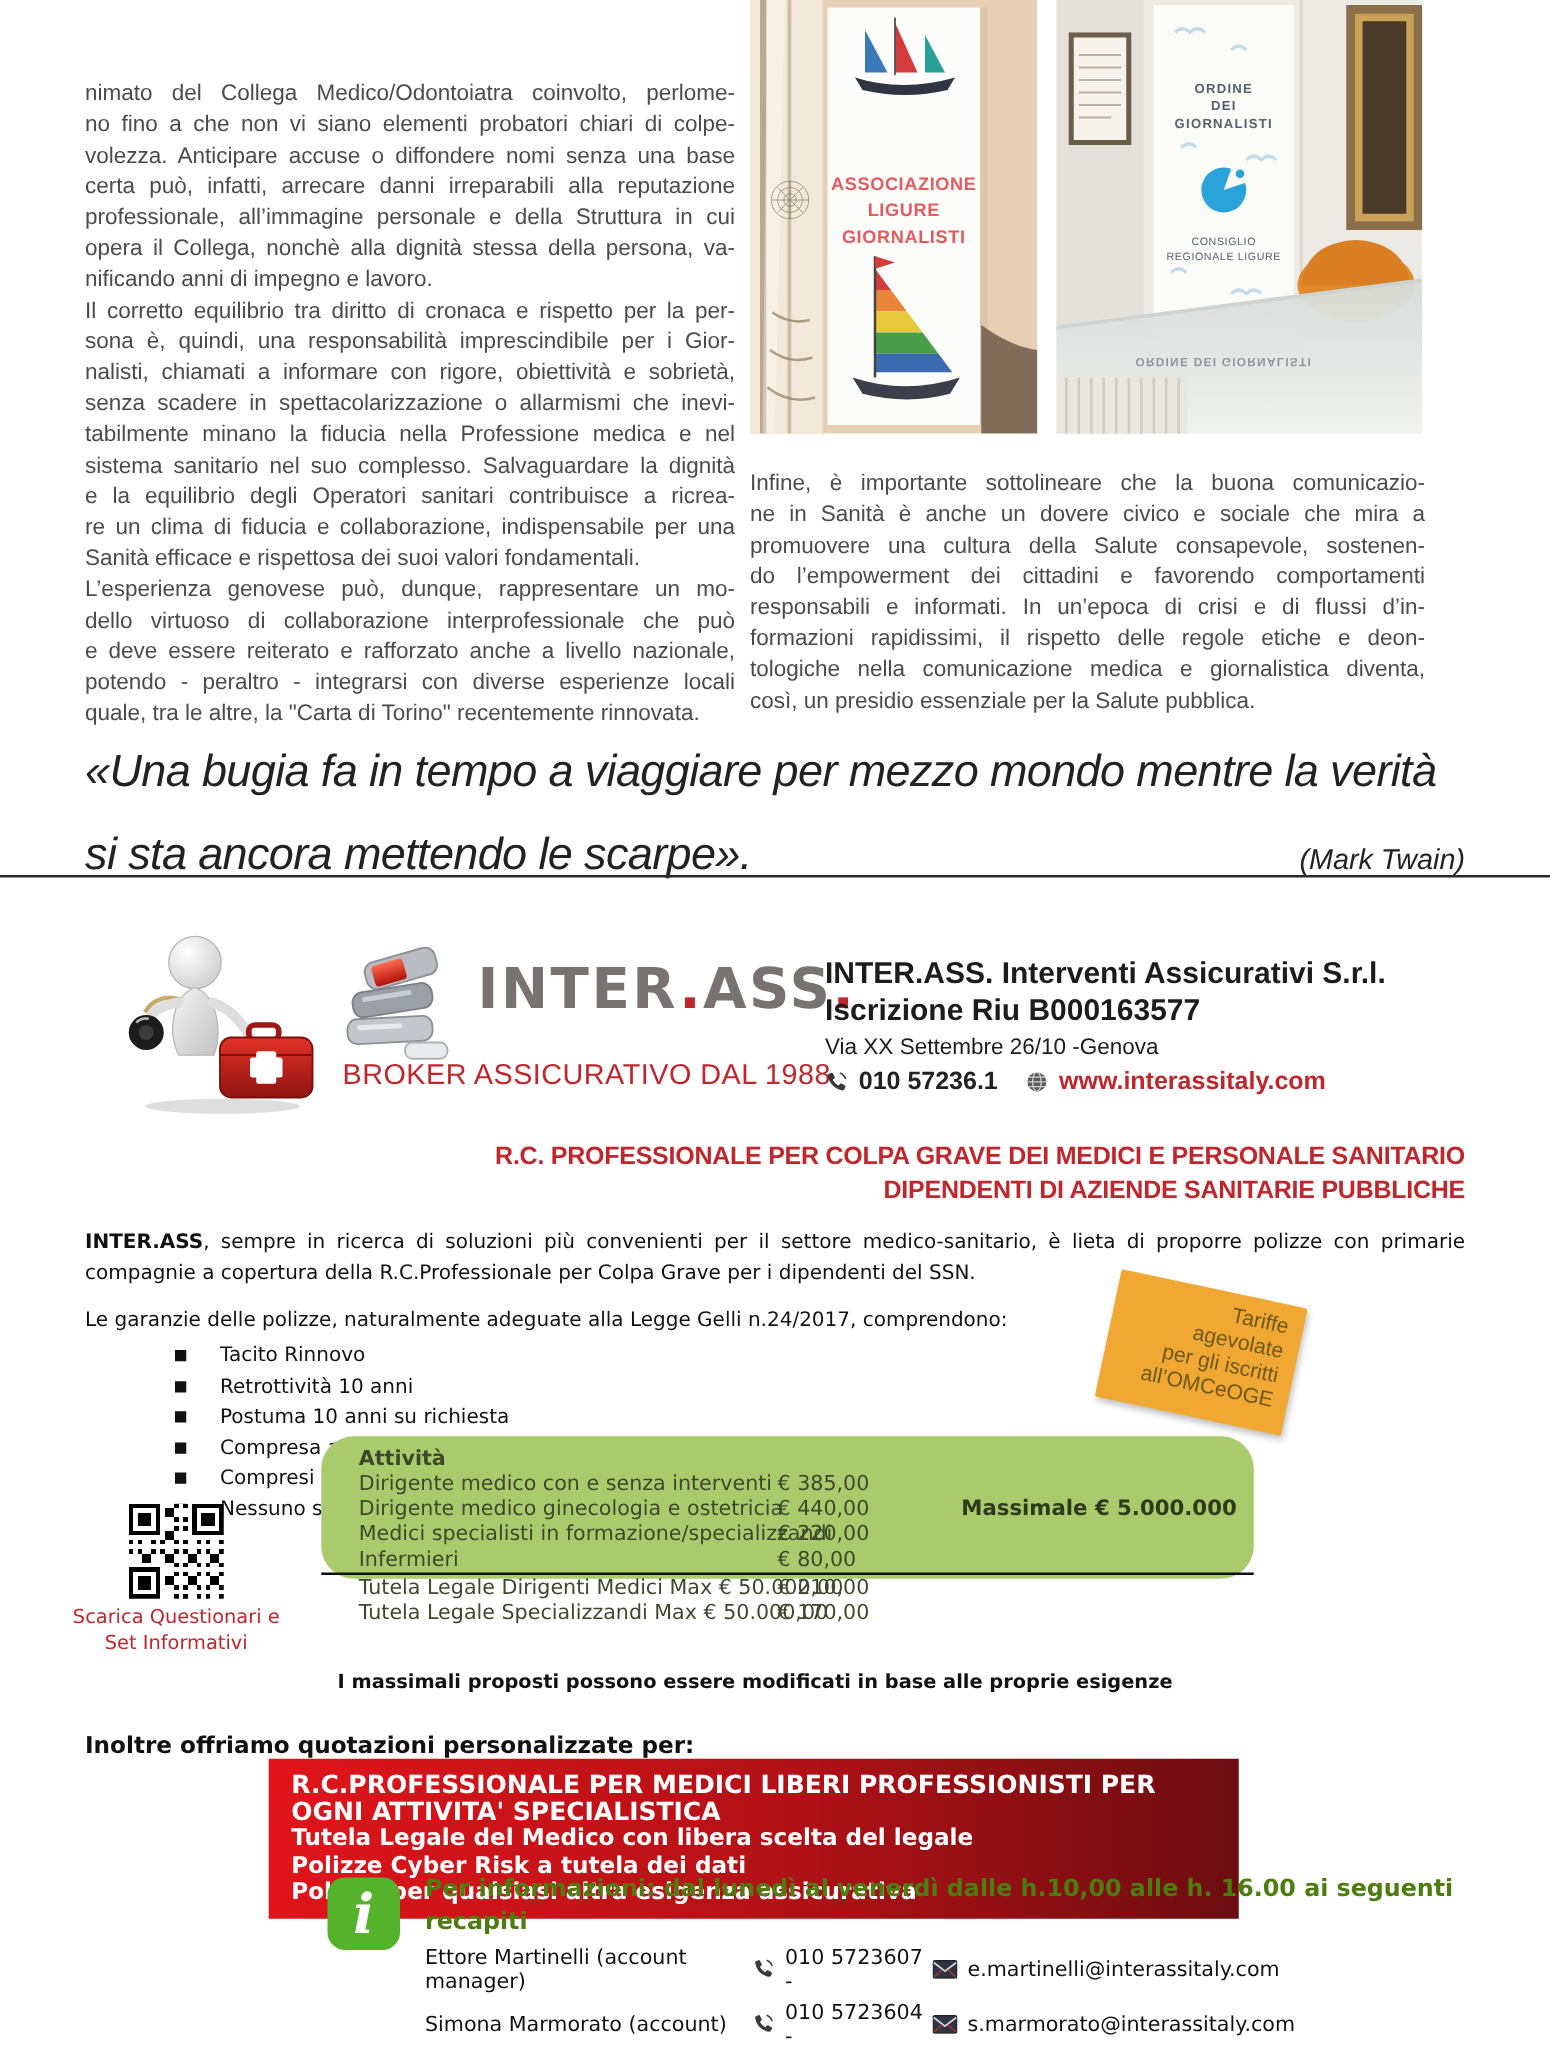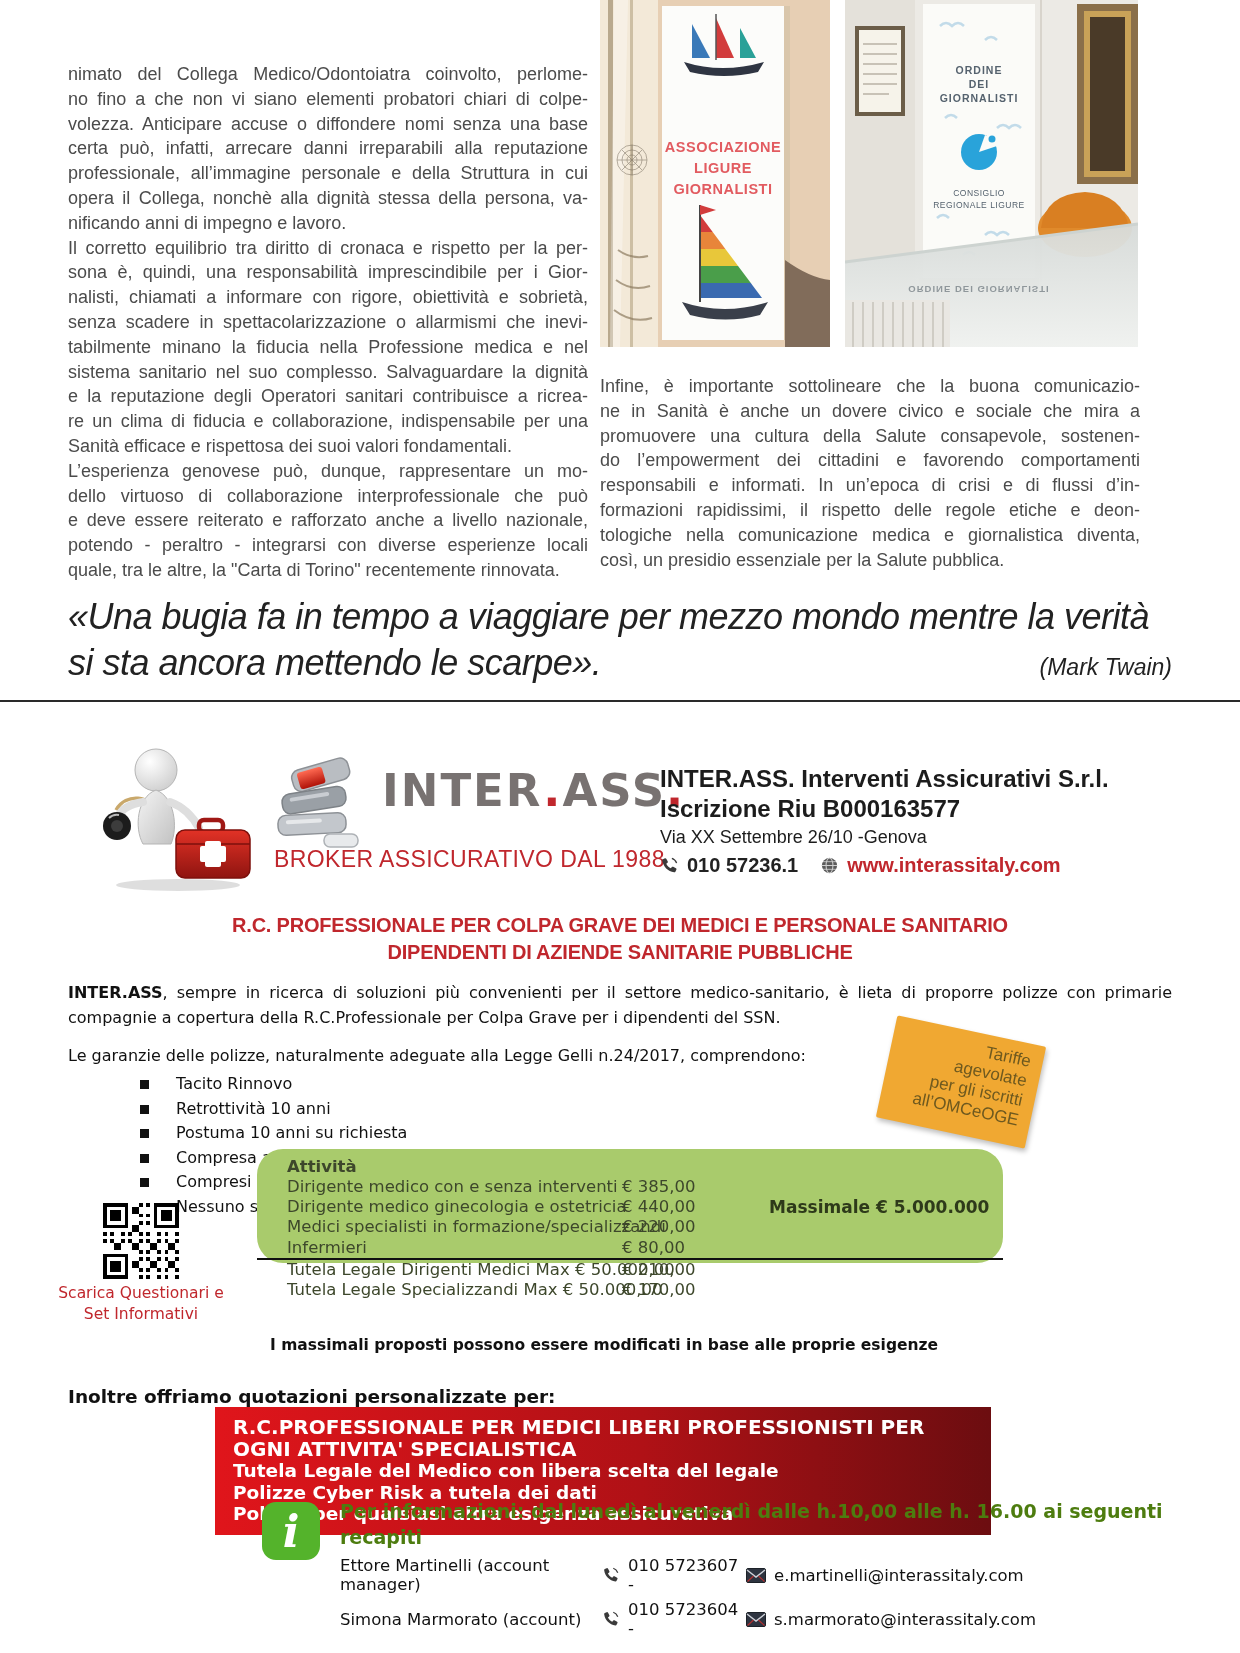--- a/index.html
+++ b/index.html
@@ -16,21 +16,21 @@
   
   .col { position:absolute; color:#4b4b4b; font-size:18px; line-height:24.8px; overflow:hidden; }
   .left-col  { left:68px;  top:62px;  width:520px; }
   .right-col { left:600px; top:374px; width:540px; }
   .ln { text-align:justify; text-align-last:justify; white-space:nowrap; }
   .ln.end { text-align-last:left; }
 
   
   .quote { position:absolute; left:68px; top:594px; width:1104px; color:#222;
            font-style:italic; font-size:36px; line-height:46px; letter-spacing:-0.5px; }
-  .qline2 { display:flex; justify-content:space-between; align-items:baseline; }
+  .qline2 { display:flex; justify-content:space-between; align-items:baseline;margin-top:20px; }
   .quote .attr { font-size:23px; letter-spacing:0; }
 
   .rule { position:absolute; left:0; top:700px; width:1240px; height:2px; background:#2a2a2a; }
 
   
   .mascot { position:absolute; left:96px; top:740px; width:165px; height:152px; }
   .logo-graphic { position:absolute; left:270px; top:756px; width:102px; height:96px; }
   .logo-text { position:absolute; left:382px; top:764px; font-family:"DejaVu Sans", sans-serif;
                font-weight:bold; font-size:45px; letter-spacing:2px; color:#787271; }
   .logo-text .dot { color:#c0272d; }
@@ -38,21 +38,21 @@
 
   .company { position:absolute; left:660px; top:764px; color:#1c1c1c; }
   .company .c1, .company .c2 { font-weight:bold; font-size:24px; line-height:30px; }
   .company .c3 { font-size:18px; line-height:27px; }
   .company .c4 { display:flex; align-items:center; gap:8px; margin-top:3px; font-size:20px; }
   .company .c4 .num { font-weight:bold; color:#222; margin-right:14px; }
   .company .c4 .site { font-weight:bold; color:#c0272d; }
   .icon { display:inline-flex; vertical-align:middle; }
 
   
-  .ad-heading { position:absolute; left:68px; top:912px; width:1104px; text-align:center;
+  .ad-heading { position:absolute; left:68px; top:912px; width:1104px; text-align:right;
                 color:#c0272d; font-weight:bold; font-size:20px; line-height:27px; letter-spacing:-0.2px; }
   .adtext { font-family:"DejaVu Sans", sans-serif; color:#111; }
   .intro { position:absolute; left:68px; top:980px; width:1104px; font-size:16px; line-height:25px;
            text-align:justify; }
   .intro b { font-weight:bold; }
   .guarantees { position:absolute; left:68px; top:1046px; width:1000px; font-size:16px; }
 
   .bullets { position:absolute; left:140px; top:1072px; font-size:16px; }
   .bullet-item { position:relative; padding-left:36px; line-height:24.6px; }
   .bullet-item::before { content:""; position:absolute; left:0; top:8px; width:9px; height:9px; background:#111; }
@@ -241,21 +241,21 @@
       <div class="ln">sona è, quindi, una responsabilità imprescindibile per i Gior-</div>
 
       <div class="ln">nalisti, chiamati a informare con rigore, obiettività e sobrietà,</div>
 
       <div class="ln">senza scadere in spettacolarizzazione o allarmismi che inevi-</div>
 
       <div class="ln">tabilmente minano la fiducia nella Professione medica e nel</div>
 
       <div class="ln">sistema sanitario nel suo complesso. Salvaguardare la dignità</div>
 
-      <div class="ln">e la reputazione degli Operatori sanitari contribuisce a ricrea-</div>
+      <div class="ln">e la equilibrio degli Operatori sanitari contribuisce a ricrea-</div>
 
       <div class="ln">re un clima di fiducia e collaborazione, indispensabile per una</div>
 
       <div class="ln end">Sanità efficace e rispettosa dei suoi valori fondamentali.</div>
 
       <div class="ln">L’esperienza genovese può, dunque, rappresentare un mo-</div>
 
       <div class="ln">dello virtuoso di collaborazione interprofessionale che può</div>
 
       <div class="ln">e deve essere reiterato e rafforzato anche a livello nazionale,</div>

